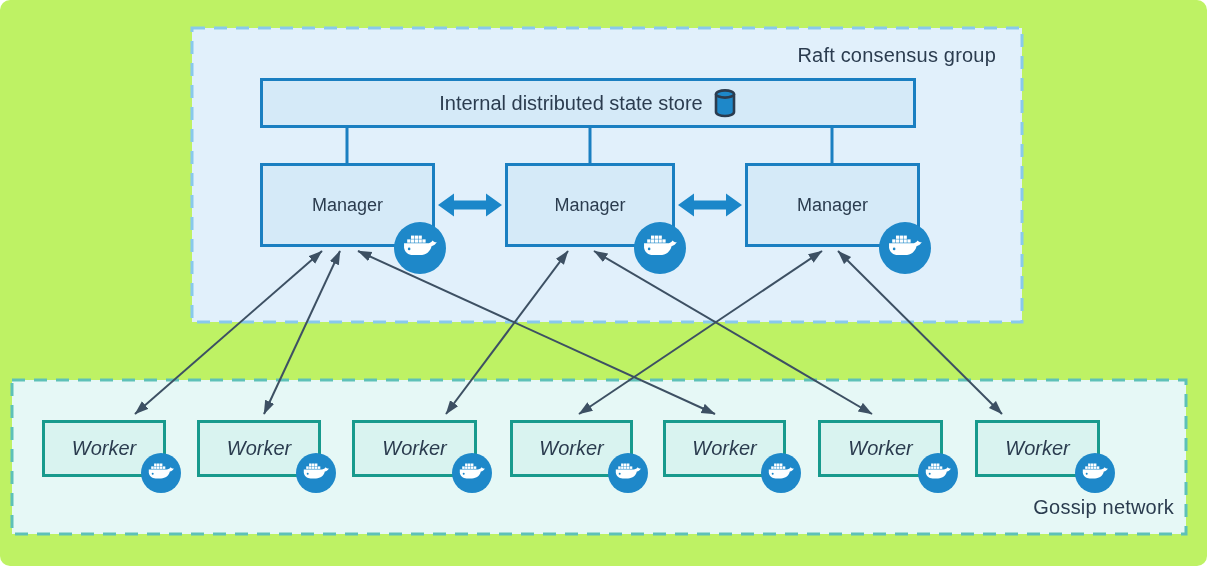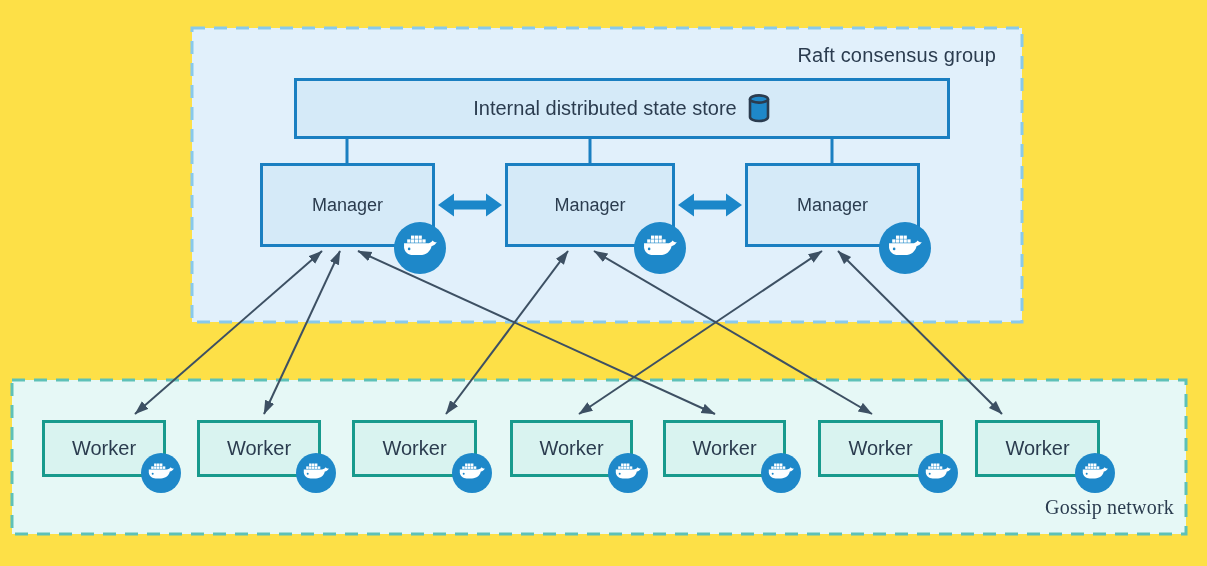--- a/index.html
+++ b/index.html
@@ -1,47 +1,47 @@
 <!DOCTYPE html>
 <html><head>
 <meta charset="utf-8">
 <style>
   html,body{margin:0;padding:0;background:#fff;}
   #stage{
     position:relative;width:1207px;height:566px;overflow:hidden;
-    font-family:"Liberation Sans", sans-serif;background:#fde047;
+    font-family:"Liberation Sans", sans-serif;background:#bef264;border-radius:10px;
   }
   #arrow-layer{position:absolute;left:0;top:0;width:1207px;height:566px;}
   .group-label{
     position:absolute;color:#2b3c4f;font-size:20px;letter-spacing:.2px;
   }
   .node{
     position:absolute;box-sizing:border-box;display:flex;align-items:center;justify-content:center;
     color:#2b3c4f;
   }
   .store-box{
     background:#d5eaf8;border:3px solid #1a7fc1;font-size:20px;gap:10px;
   }
   .manager-box{
     background:#d5eaf8;border:3px solid #1a7fc1;font-size:18px;
   }
   .worker-box{
-    background:#d9f3f0;border:3px solid #189a8d;font-size:20px;
+    background:#d9f3f0;border:3px solid #189a8d;font-size:20px;font-style:italic;
   }
   .whale-badge{
     position:absolute;border-radius:50%;background:#1e88c9;
     display:flex;align-items:center;justify-content:center;
   }
   .manager-box .whale-badge{width:52px;height:52px;right:-14px;bottom:-30px;}
   .worker-box .whale-badge{width:40px;height:40px;right:-18px;bottom:-19px;}
   .manager-box .whale-badge svg{width:34px;height:26px;}
   .worker-box .whale-badge svg{width:26px;height:20px;}
   .db-icon svg{display:block;}
   #raft-label{top:44px;left:700px;width:296px;text-align:right;}
-  #gossip-label{top:496px;left:900px;width:274px;text-align:right;font-family:Liberation Serif, serif;}
+  #gossip-label{top:496px;left:900px;width:274px;text-align:right;}
 </style>
 </head>
 <body>
 
 <div id="stage">
 
   <svg id="arrow-layer" viewBox="0 0 1207 566" xmlns="http://www.w3.org/2000/svg">
       <rect x="192" y="28" width="830" height="294" fill="#e1f0fb" stroke="#88c9ec" stroke-width="3" stroke-dasharray="13 9"></rect>
       <rect x="12" y="380" width="1174" height="154" fill="#e6f8f6" stroke="#5ec1b8" stroke-width="3" stroke-dasharray="13 9"></rect>
       <defs>
@@ -60,21 +60,21 @@
       <line x1="822" y1="251" x2="579" y2="414" stroke="#3d5063" stroke-width="2" marker-start="url(#ah)" marker-end="url(#ah)"></line>
       <line x1="838" y1="251" x2="1002" y2="414" stroke="#3d5063" stroke-width="2" marker-start="url(#ah)" marker-end="url(#ah)"></line>
       <polygon points="438,205 454,193.5 454,200.5 486,200.5 486,193.5 502,205 486,216.5 486,209.5 454,209.5 454,216.5" fill="#1b87c9"></polygon>
       <polygon points="678,205 694,193.5 694,200.5 726,200.5 726,193.5 742,205 726,216.5 726,209.5 694,209.5 694,216.5" fill="#1b87c9"></polygon>
     </svg>
 
   <div class="group-label" id="raft-label">Raft consensus group</div>
 
   <div class="group-label" id="gossip-label">Gossip network</div>
 
-  <div class="node store-box" id="store-box" style="left: 260px; top: 78px; width: 656px; height: 61px; margin-left: 34px;">
+  <div class="node store-box" id="store-box" style="left: 260px; top: 78px; width: 656px; height: 50px;">
     <span>Internal distributed state store</span>
     <span class="db-icon">
       <svg width="24" height="29" viewBox="0 0 24 29">
         <path d="M3 5 v18 c0 2.2 4 4 9 4 s9 -1.8 9 -4 V5" fill="#1e88c9" stroke="#2b3c4f" stroke-width="2.6"></path>
         <ellipse cx="12" cy="5" rx="9" ry="3.6" fill="#1e88c9" stroke="#2b3c4f" stroke-width="2.6"></ellipse>
       </svg>
     </span>
   </div>
 
 <div class="node manager-box" style="left: 260px; top: 163px; width: 175px; height: 84px;">

